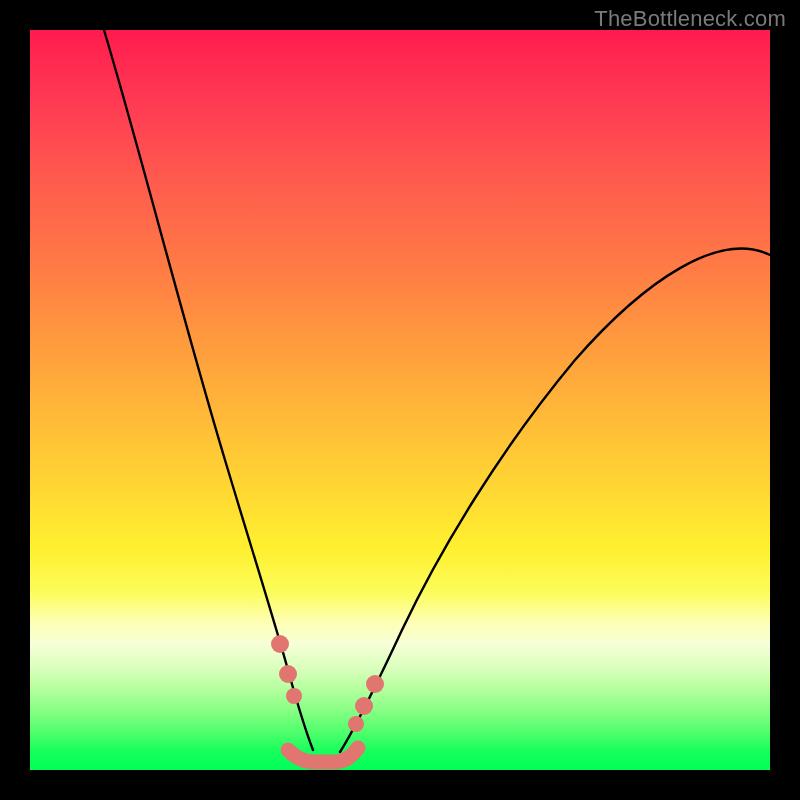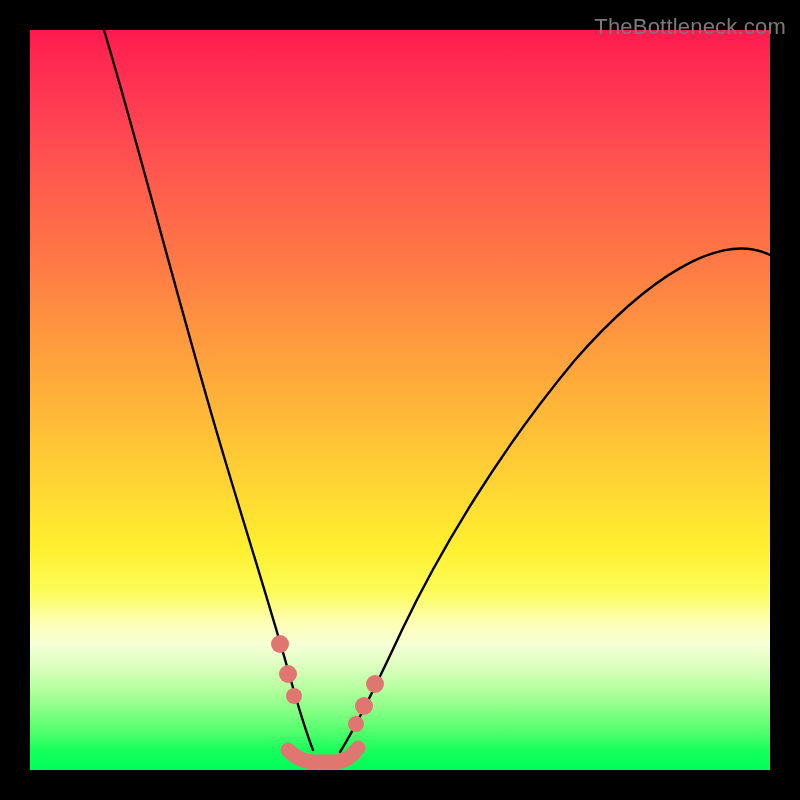--- a/index.html
+++ b/index.html
@@ -51,21 +51,20 @@
   }
   .watermark {
     position: absolute;
     top: 6px;
     right: 14px;
     color: #7a7a7a;
     font-size: 22px;
     font-weight: 500;
     letter-spacing: 0.2px;
     user-select: none;
-    margin-top: 8px;
   }
   svg.curves {
     position: absolute;
     left: 0;
     top: 0;
     width: 740px;
     height: 740px;
     overflow: visible;
   }
   .curve {

